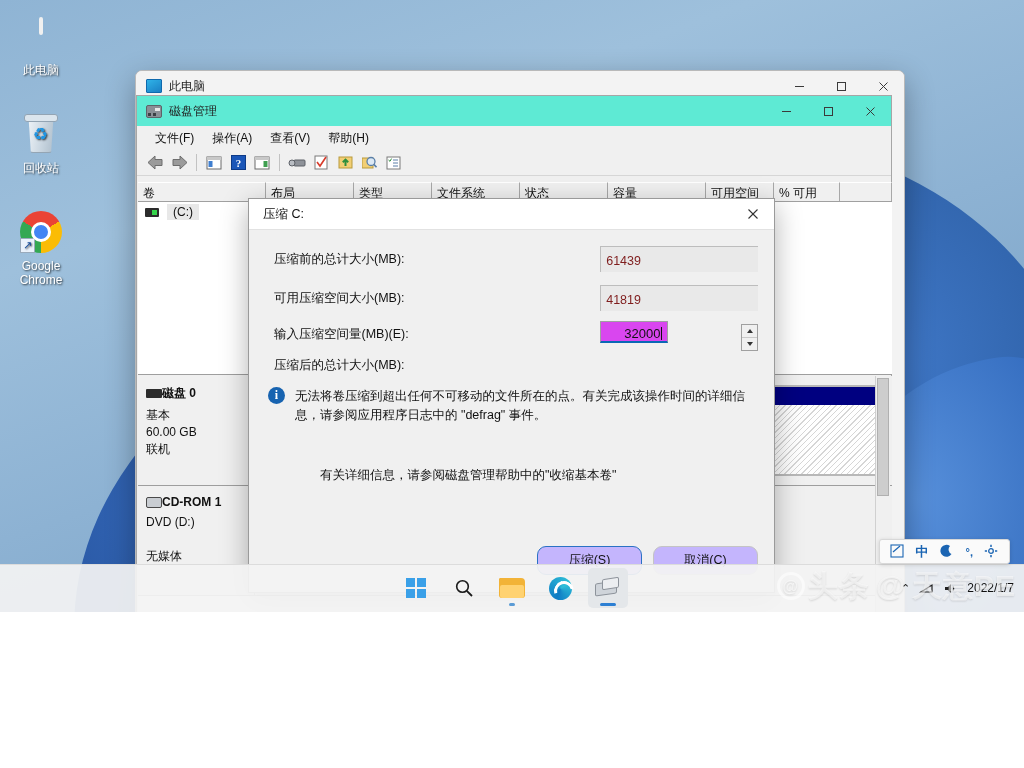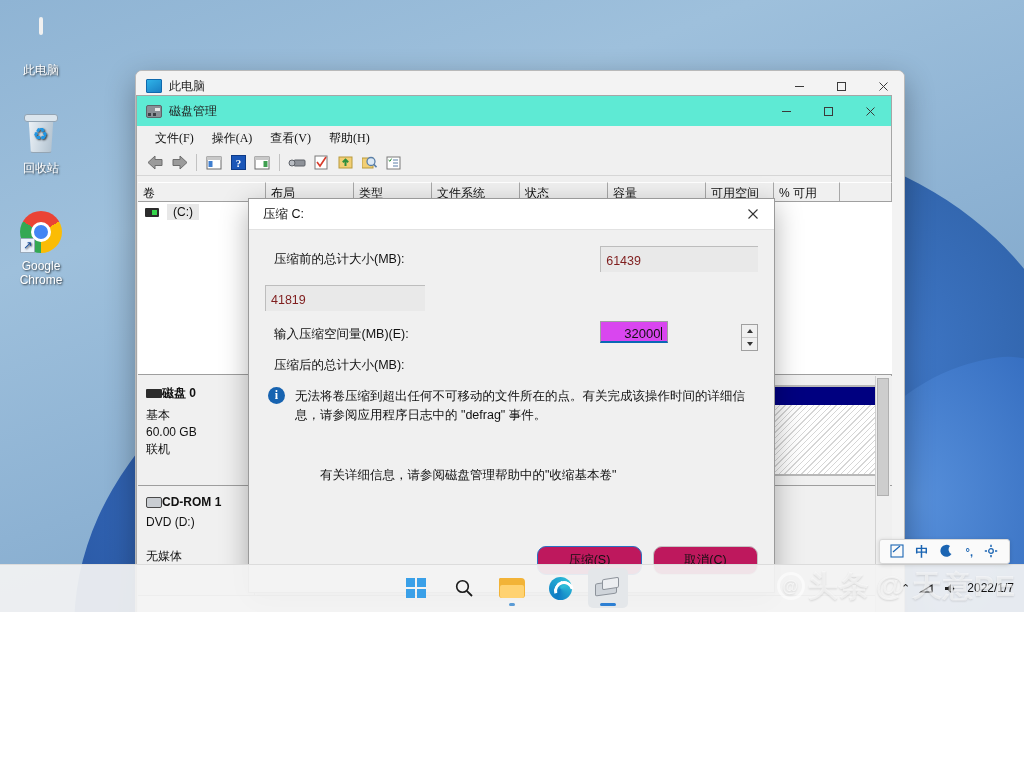--- a/index.html
+++ b/index.html
@@ -88,21 +88,21 @@
     background:#f0f0f0; border:1px solid #a6a6a6;
   }
   .dm-titlebar { height:30px; display:flex; align-items:center; background:#5eead4; }
   .dm-ico { width:16px; height:13px; margin-left:9px; margin-right:7px; position:relative; }
   .dm-ico .dbody { position:absolute; inset:0; background:#8a8f96; border:1px solid #5d6269; border-radius:2px; }
   .dm-ico .dled { position:absolute; left:2px; bottom:2px; width:3px; height:3px; background:#3a3f45; }
   .dm-ico .dled2 { position:absolute; left:7px; bottom:2px; width:3px; height:3px; background:#3a3f45; }
   .dm-ico .dslot { position:absolute; right:2px; top:3px; width:5px; height:3px; background:#e8e8e8; }
   .dm-title-txt { font-size:12px; color:#222; }
 
-  .menubar { height:24px; display:flex; align-items:center; padding-left:10px; gap:2px; background:#f0f0f0;font-family:Liberation Serif, serif; }
+  .menubar { height:24px; display:flex; align-items:center; padding-left:10px; gap:2px; background:#f0f0f0; }
   .menuitem { font-size:12px; color:#111; padding:3px 8px; }
 
   .toolbar { height:26px; display:flex; align-items:center; padding-left:7px; gap:2px;
      background:#f0f0f0; border-bottom:1px solid #d6d6d6; }
   .tb { width:22px; height:21px; display:flex; align-items:center; justify-content:center; }
   .tsep { width:1px; height:17px; background:#c2c2c2; margin:0 4px; }
 
   
   .collist { position:absolute; left:1px; top:86px; width:754px; height:20px; display:flex;
      background:#f0f0f0; border-bottom:1px solid #a0a0a0; }
@@ -170,21 +170,21 @@
   .spin-b:first-child { border-bottom:1px solid #c9c9c9; }
   .tri-up { width:0;height:0;border-left:3px solid transparent;border-right:3px solid transparent;border-bottom:4px solid #333;}
   .tri-dn { width:0;height:0;border-left:3px solid transparent;border-right:3px solid transparent;border-top:4px solid #333;}
 
   .infobox { display:flex; margin-top:4px; padding-left:3px; }
   .info-i { width:17px; height:17px; border-radius:50%; background:#1763b0; color:#fff;
      font-size:12px; font-weight:bold; display:flex; align-items:center; justify-content:center; flex:none; margin-right:10px; font-family:"Liberation Serif",serif;}
   .info-t { font-size:12.5px; color:#111; line-height:19px; width:460px; }
   .note { margin:42px 0 0 55px; font-size:12.5px; color:#111; }
   .dlg-btns { position:absolute; right:16px; bottom:17px; display:flex; gap:11px; }
-  .btn { width:105px; height:29px; border:1px solid #c4c4c4; background:#be185d; border-radius:9px;
+  .btn { width:105px; height:29px; border:1px solid #c4c4c4; background:#c4b5fd; border-radius:9px;
      font-size:12.5px; color:#111; display:flex; align-items:center; justify-content:center; }
   .btn-primary { border:1px solid #2a72c4; }
 
   
   .taskbar { position:absolute; left:0; bottom:0; width:1024px; height:48px;
      background:rgba(243,243,243,.93); border-top:1px solid #dcdcdc; }
   .tb-center { position:absolute; left:50%; transform:translateX(-50%); bottom:0; height:48px;
      display:flex; align-items:center; gap:8px; }
   .tbitem { width:40px; height:40px; border-radius:5px; display:flex; align-items:center; justify-content:center; position:relative; }
   .tbitem.active { background:#e4e7ea; }
@@ -468,20 +468,21 @@
     </div>
 
     <div class="dlg-body">
 
       <div class="frow">
         <span class="flabel">压缩前的总计大小(MB):</span>
         <span class="fval">61439</span>
       </div>
 
       <div class="frow">
+        <span class="flabel">可用压缩空间大小(MB):</span>
         <span class="fval">41819</span>
       </div>
 
       <div class="frow">
         <span class="flabel">输入压缩空间量(MB)(E):</span>
         <span class="fspin">
           <span class="inp"><span>32000</span><span class="caret"></span></span>
           <span class="spin-btns">
             <span class="spin-b">
                 <span class="tri-up"></span>

